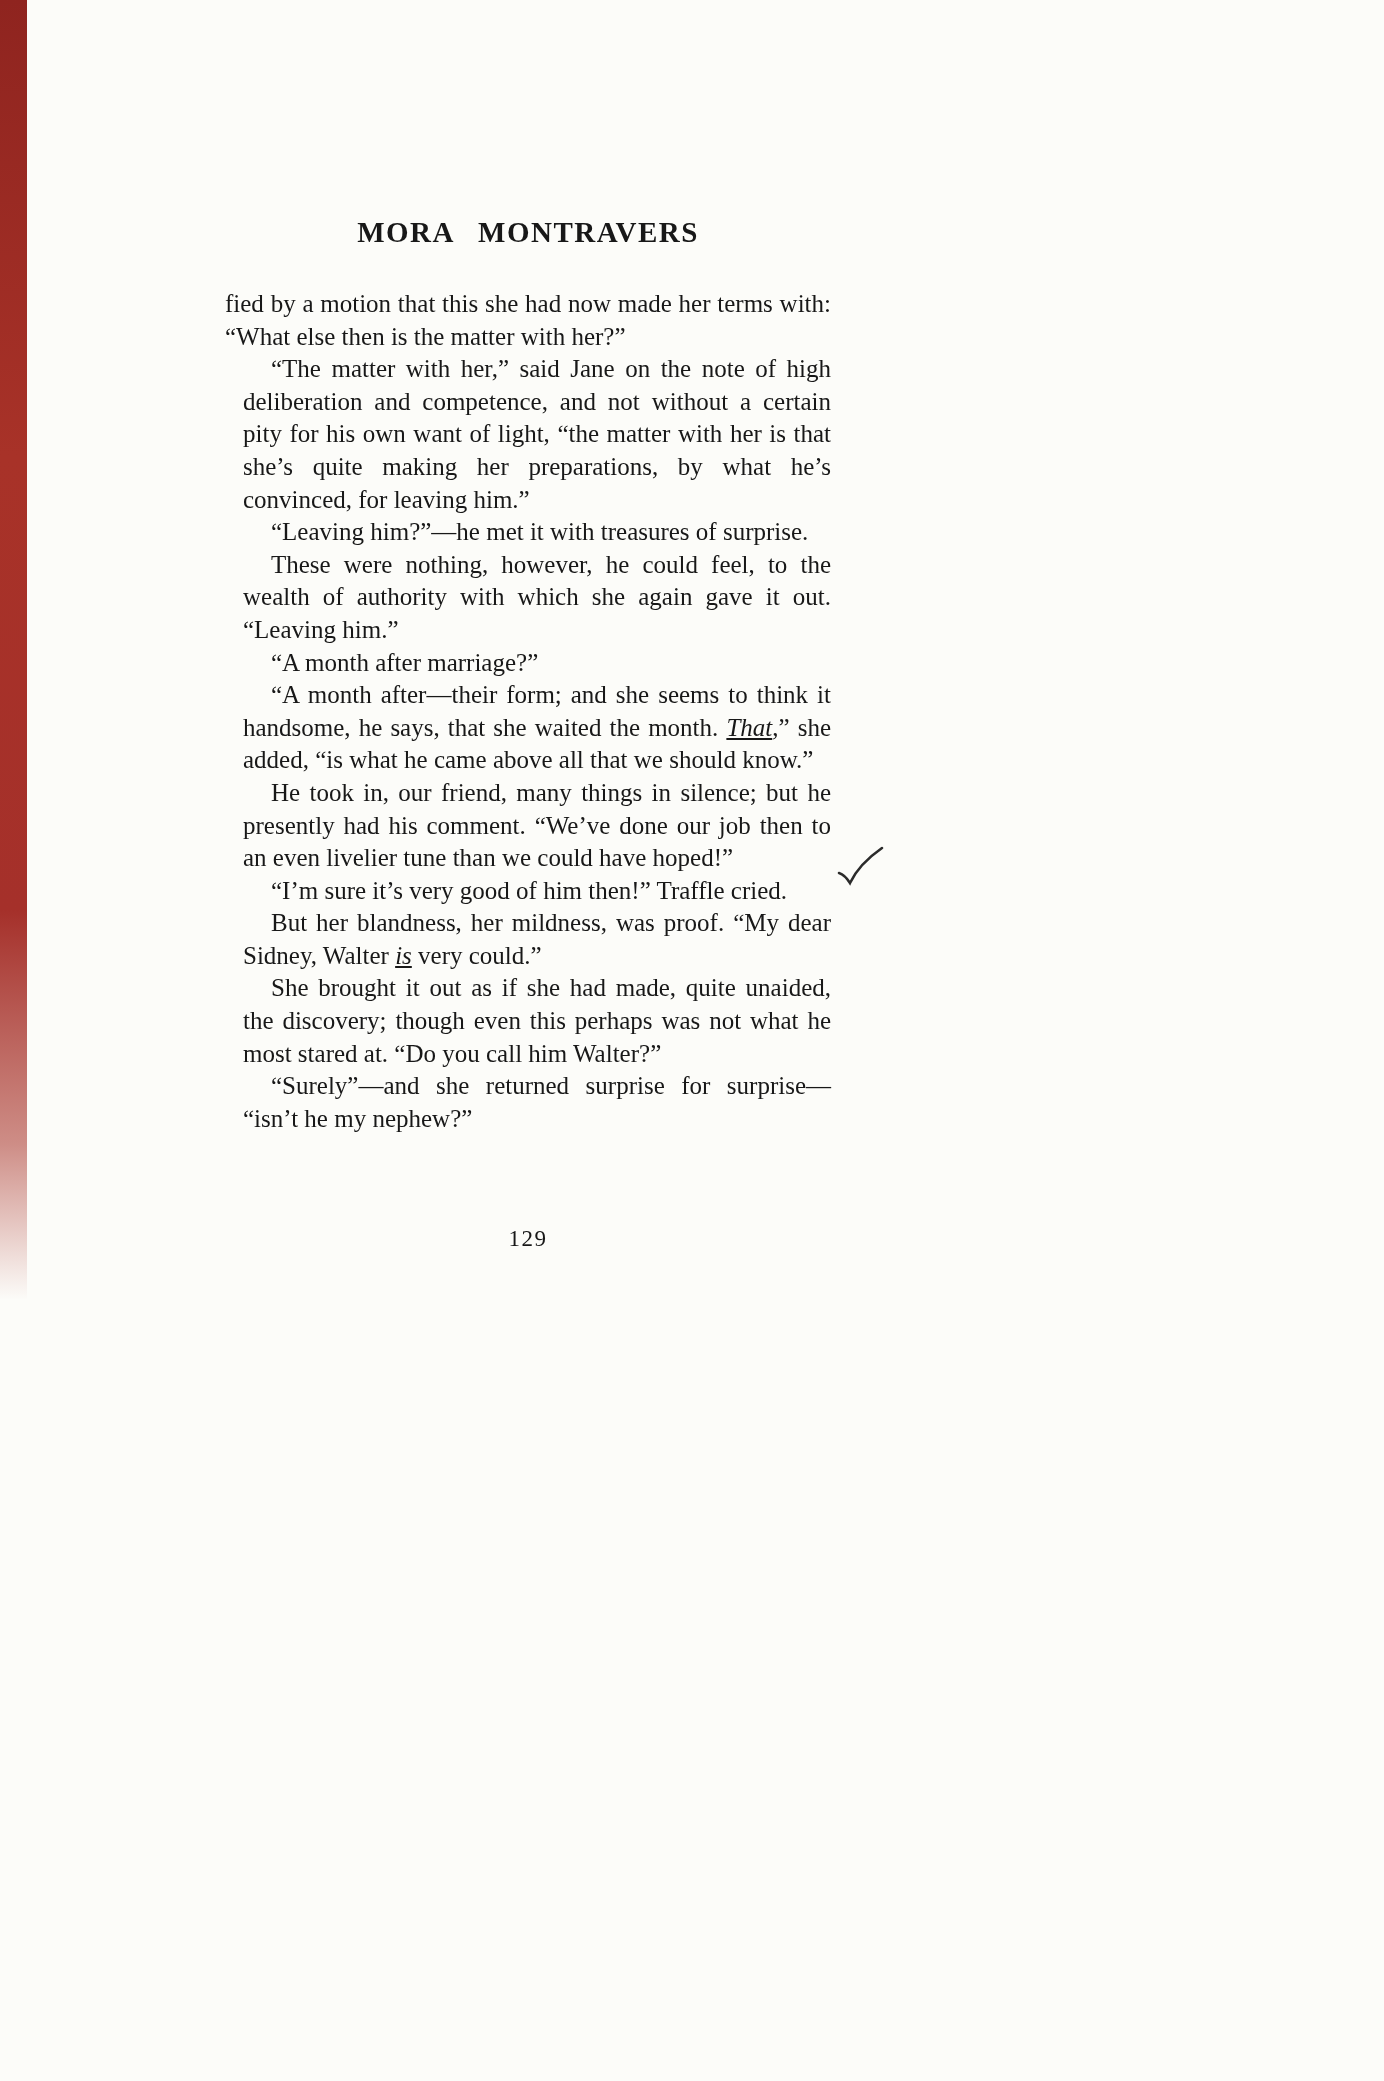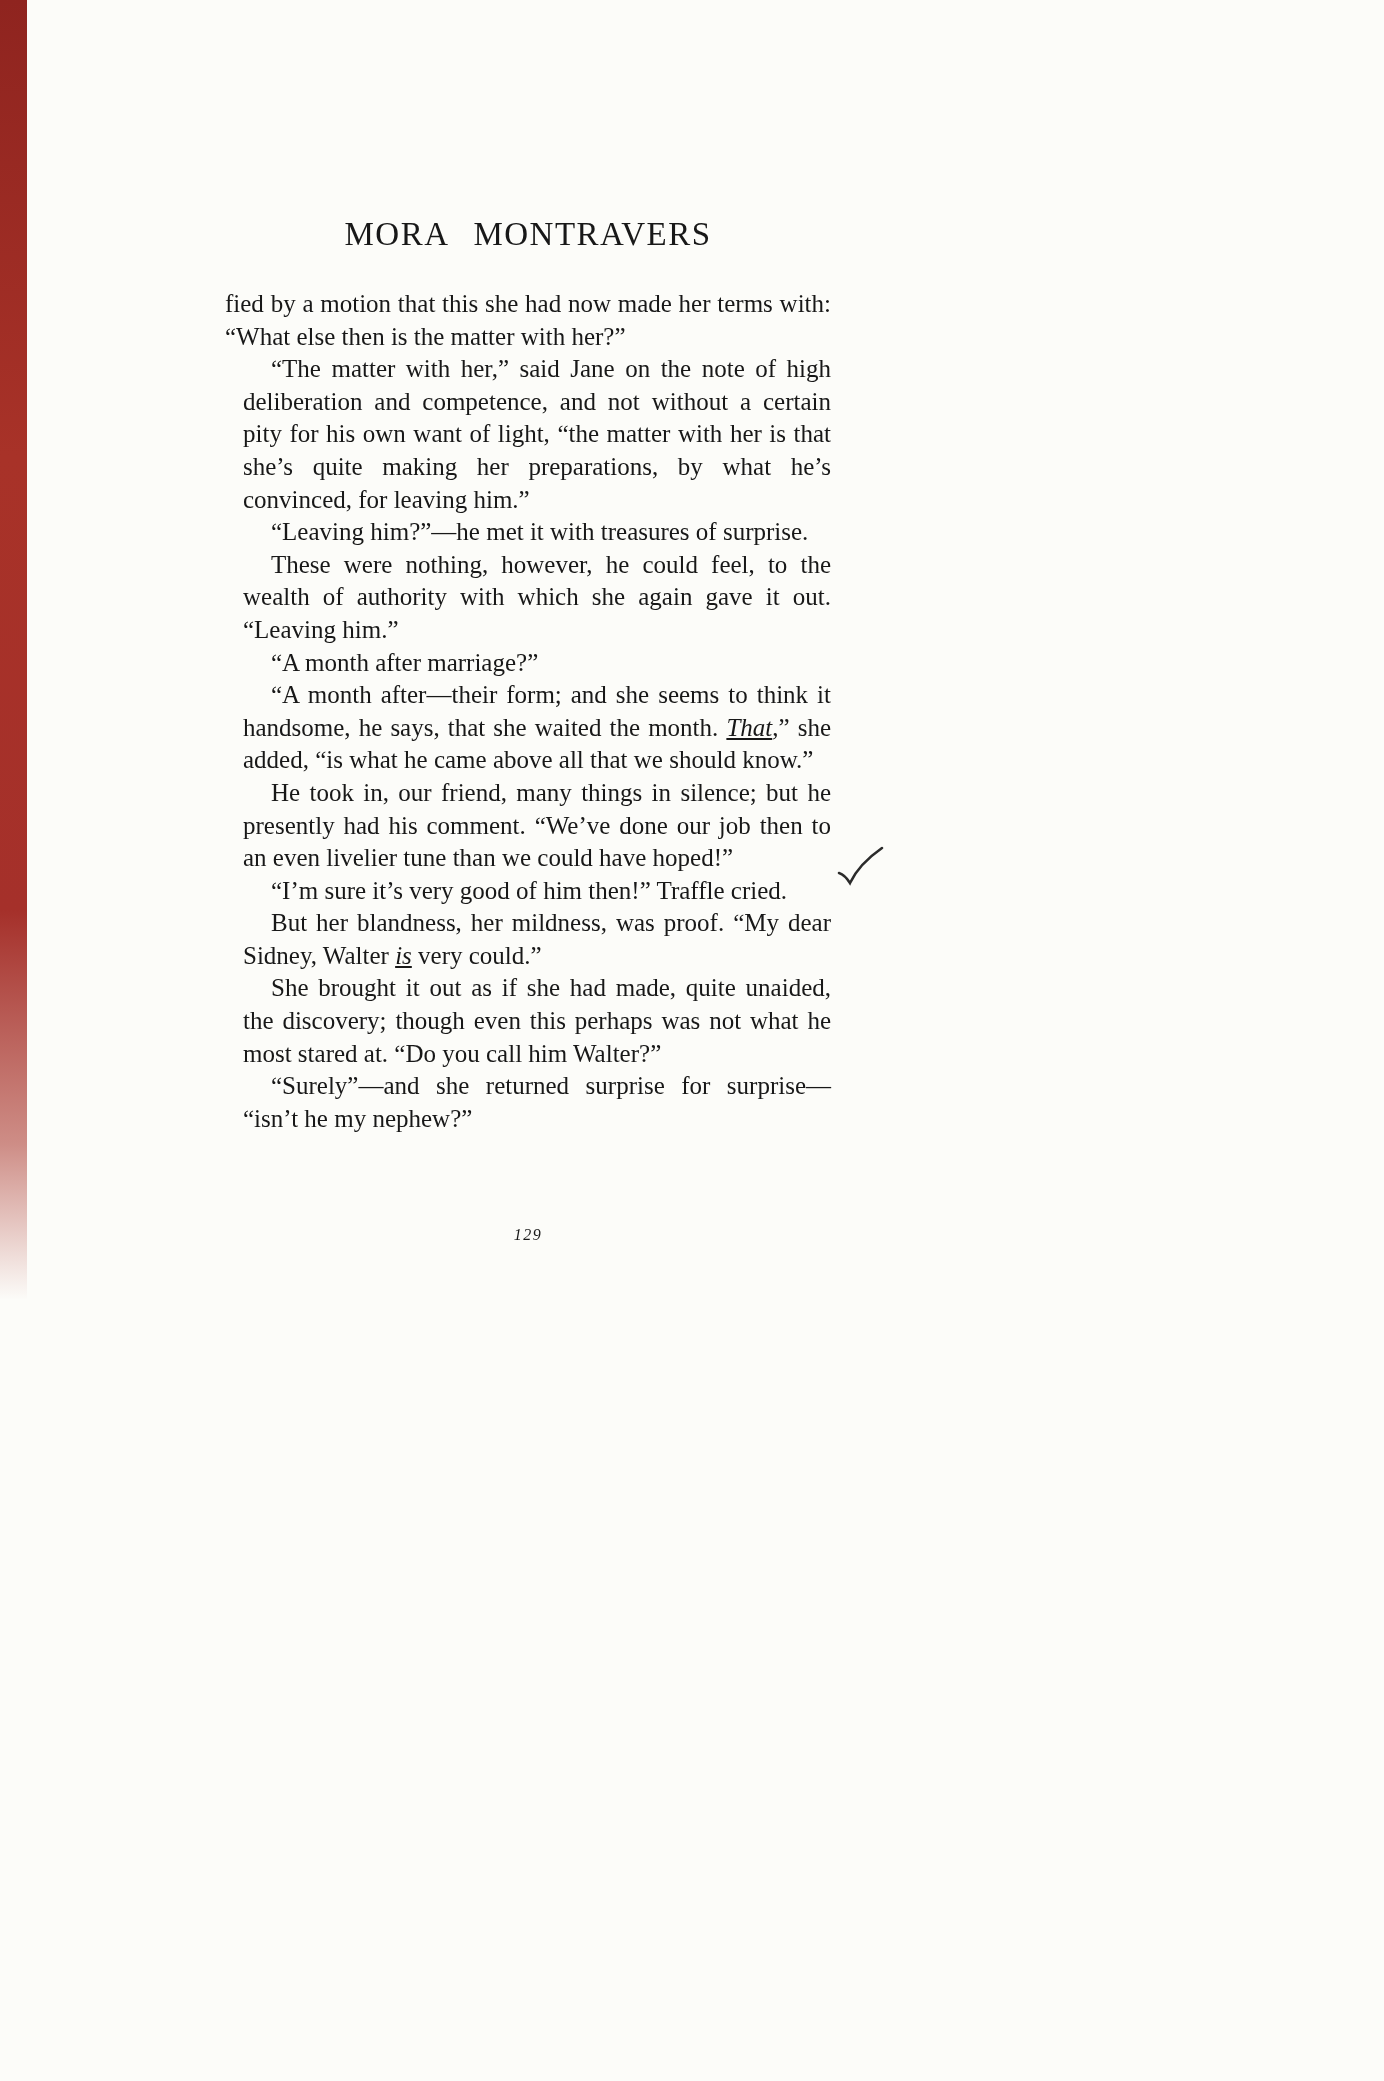--- a/index.html
+++ b/index.html
@@ -32,22 +32,22 @@
       rgba(168, 50, 40, 0.55) 88%,
       rgba(168, 50, 40, 0) 100%);
   }
   .title {
     position: absolute;
     left: 225px;
     top: 216px;
     width: 606px;
     margin: 0;
     text-align: center;
-    font-weight: normal;
-    font-size: 33px;
+    font-weight: bold;
+    font-size: 29px;
     letter-spacing: 1.5px;
     word-spacing: 16px;
     color: var(--ink, #181818);
   }
   .text-block {
     position: absolute;
     left: 225px;
     top: 288px;
     width: 606px;
     color: var(--ink, #181818);
@@ -70,24 +70,23 @@
     position: absolute;
     left: 836px;
     top: 842px;
   }
   .page-number {
     position: absolute;
     left: 225px;
     top: 1226px;
     width: 606px;
     text-align: center;
-    font-size: 16px;
+    font-size: 23px;
     letter-spacing: 1.5px;
     color: var(--ink, #181818);
-    font-style: italic;
   }
 </style>
 </head>
 <body>
 
 <div class="page">
   <div class="book-edge"></div>
 
   <h1 class="title">MORA MONTRAVERS</h1>
 

